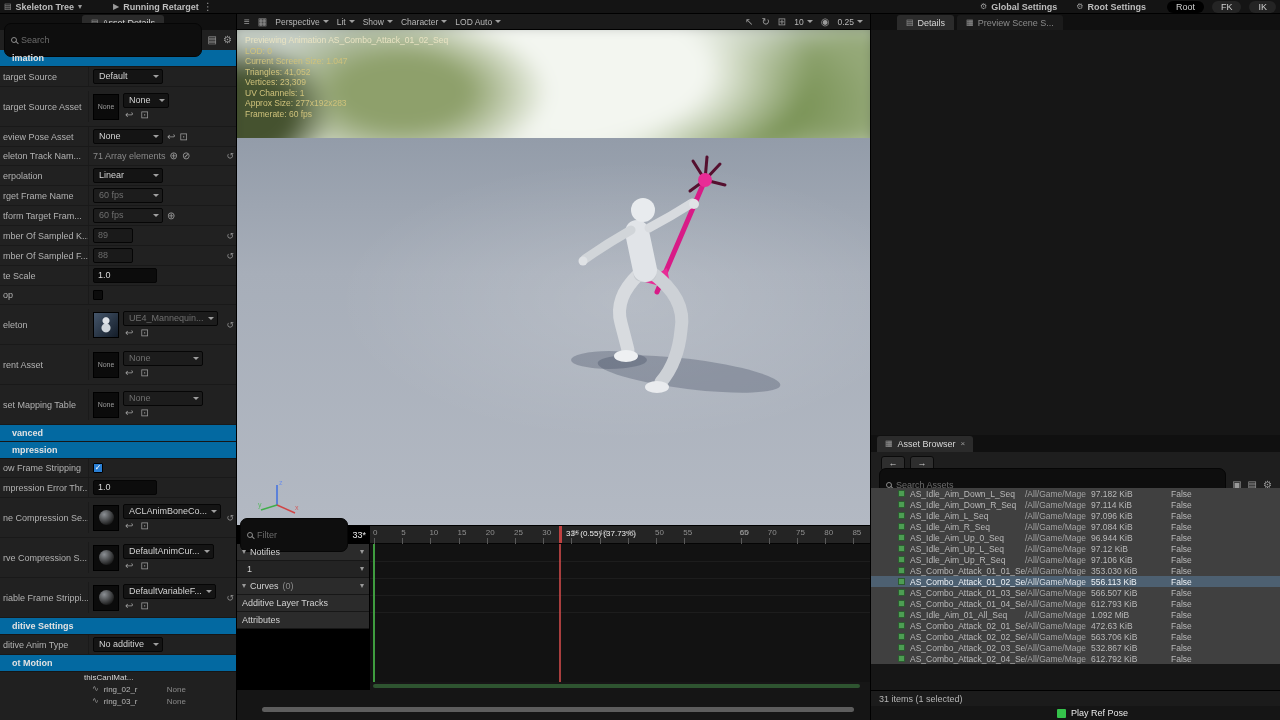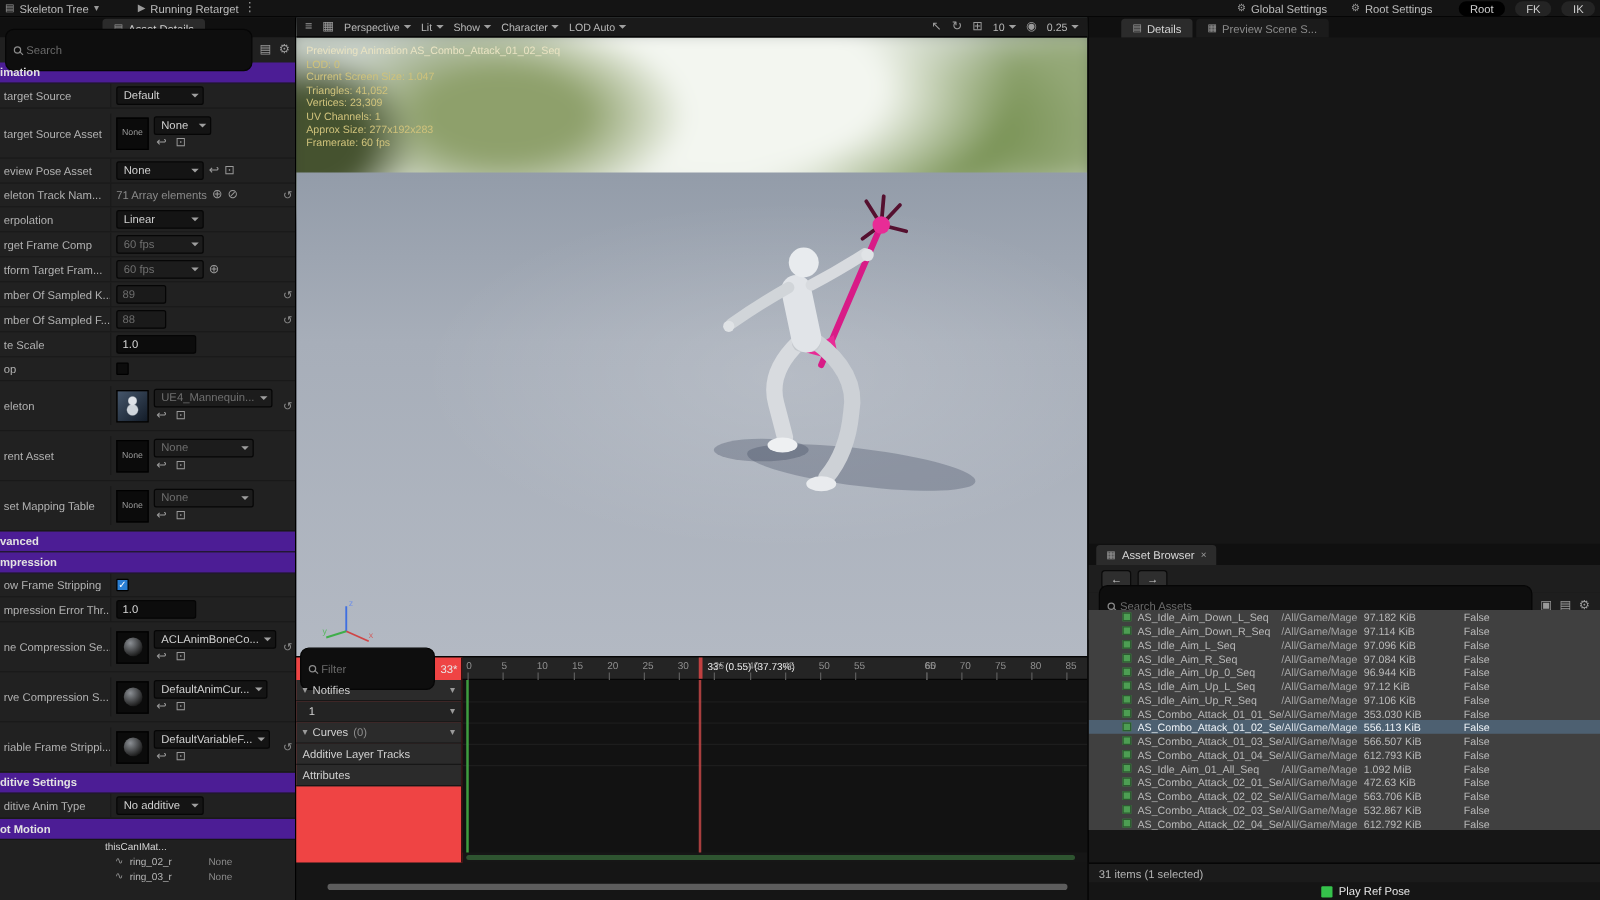--- a/index.html
+++ b/index.html
@@ -4,36 +4,36 @@
 <style>
   *{margin:0;padding:0;box-sizing:border-box;}
   html,body{width:1280px;height:720px;background:#000;overflow:hidden;}
   body{font-family:"Liberation Sans",sans-serif;font-size:9px;color:#c0c0c0;}
   #root{position:relative;width:1280px;height:720px;background:#151515;overflow:hidden;}
   .ic{font-size:10px;color:#9a9a9a;line-height:1;}
   .ic.sm{font-size:8px;}
   
   #topbar{position:absolute;left:0;top:0;width:1280px;height:14px;background:#141414;display:flex;align-items:center;gap:5px;padding:0 4px;border-bottom:1px solid #000;}
   #topbar .grp{display:flex;align-items:center;gap:4px;}
-  #topbar .lbl{color:#bdbdbd;}
+  #topbar .lbl{color:#bdbdbd;font-weight:bold;}
   .mode-btn{height:12px;padding:0 9px;border-radius:6px;background:#242424;color:#d0d0d0;display:flex;align-items:center;margin-left:3px;}
   .mode-btn.active{background:#000000;}
   .spacer{flex:1;}
   
   #left{position:absolute;left:0;top:14px;width:237px;height:706px;background:#202020;border-right:1px solid #000;overflow:hidden;}
   .tabrow{height:16px;background:#101010;display:flex;align-items:flex-end;}
   .paneltab{height:15px;background:#2b2b2b;border-radius:3px 3px 0 0;display:flex;align-items:center;gap:4px;padding:0 9px;color:#d6d6d6;}
   .paneltab.dimtab{background:#1b1b1b;color:#8c8c8c;}
   #left .tabrow .paneltab{margin-left:82px;}
   .searchrow{height:20px;display:flex;align-items:center;gap:6px;padding:0 4px;background:#202020;}
   .searchbox{flex:1;height:14px;background:#0e0e0e;border:1px solid #060606;border-radius:7px;display:flex;align-items:center;gap:4px;padding:16px 6px;color:#6b6b6b;overflow:hidden;}
   .searchbox .ph{white-space:nowrap;}
   .mag{width:6px;height:6px;border:1px solid #8a8a8a;border-radius:50%;position:relative;flex:none;}
   .mag::after{content:"";position:absolute;width:4px;height:1px;background:#8a8a8a;transform:rotate(45deg);right:-3px;bottom:-1px;}
-  .cat{height:17px;background:#4c1d95;display:flex;align-items:center;padding-left:0;font-weight:bold;color:#e2e2e2;border-bottom:1px solid #161616;}
+  .cat{height:17px;background:#0369a1;display:flex;align-items:center;padding-left:12px;font-weight:bold;color:#e2e2e2;border-bottom:1px solid #161616;}
   .prow{position:relative;display:flex;align-items:center;min-height:19px;border-bottom:1px solid #191919;padding-left:3px;background:#212121;}
   .prow.tall{min-height:40px;}
   .plabel{width:85px;flex:none;color:#b2b2b2;white-space:nowrap;overflow:hidden;}
   .pval{flex:1;display:flex;align-items:center;gap:4px;border-left:1px solid #1a1a1a;padding:2px 14px 2px 4px;min-height:18px;}
   .reset{position:absolute;right:2px;top:50%;transform:translateY(-50%);color:#8d8d8d;font-size:9px;}
   .dd{position:relative;background:#141414;border:1px solid #060606;border-radius:2px;color:#d2d2d2;padding:1px 13px 1px 5px;line-height:11px;white-space:nowrap;}
   .dd::after{content:"";position:absolute;right:3px;top:5px;border-left:3px solid transparent;border-right:3px solid transparent;border-top:3px solid #9f9f9f;}
   .dd.dim{color:#6f6f6f;background:#1c1c1c;}
   .w46{min-width:46px;}.w70{min-width:70px;}.w80{min-width:80px;}
   .ti{background:#0c0c0c;border:1px solid #050505;border-radius:2px;color:#d8d8d8;padding:1px 4px;line-height:11px;min-width:40px;}
@@ -66,21 +66,21 @@
       linear-gradient(#c2cbc2,#e9ede4);
     filter:blur(8px);}
   #floor{position:absolute;left:0;top:108px;right:0;bottom:0;
     background:radial-gradient(420px 200px at 62% 42%,rgba(255,255,255,.16),transparent 70%),linear-gradient(#939ca9 0%,#a7aeb9 35%,#b3b9c3 100%);}
   #vp-stats{position:absolute;left:8px;top:5px;line-height:10.5px;color:#cfc27b;font-size:8.5px;z-index:5;}
   #vp-stats .t{color:#e9e3c2;}
   #charsvg{position:absolute;left:0;top:0;}
   #gizmo{position:absolute;left:20px;bottom:8px;z-index:5;}
   
   #timeline{position:absolute;left:237px;top:525px;width:633px;height:165px;background:#161616;border-top:1px solid #000;}
-  #tl-left{position:absolute;left:0;top:0;width:133px;height:100%;background:#ef4444;border-right:1px solid #000;}
+  #tl-left{position:absolute;left:0;top:0;width:133px;height:100%;background:#000000;border-right:1px solid #000;}
   #tl-filterrow{height:18px;display:flex;align-items:center;gap:4px;padding:0 3px;}
   #curframe{color:#e8e8e8;flex:none;}
   .tlrow{height:17px;display:flex;align-items:center;gap:4px;padding:0 5px;background:#2b2b2b;border-bottom:1px solid #171717;color:#d2d2d2;}
   .tlrow.sub{background:#232323;padding-left:10px;}
   .tlrow .right{margin-left:auto;}
   .tlrow .count{color:#8d8d8d;}
   #tl-right{position:absolute;left:133px;top:0;right:0;height:100%;}
   #ruler{position:absolute;left:0;top:0;right:0;height:18px;background:#242424;border-bottom:1px solid #050505;}
   .tick{position:absolute;top:2px;height:16px;color:#8f8f8f;font-size:8px;}
   .tick::after{content:"";position:absolute;left:1px;top:10px;height:6px;width:1px;background:#5a5a5a;}
@@ -220,21 +220,21 @@
     </div>
 
     <div class="prow">
       <span class="plabel">erpolation</span>
       <div class="pval">
           <div class="dd w70"><span>Linear</span></div>
         </div>
     </div>
 
     <div class="prow">
-      <span class="plabel">rget Frame Comp</span>
+      <span class="plabel">rget Frame Name</span>
       <div class="pval">
           <div class="dd dim w70"><span>60 fps</span></div>
         </div>
     </div>
 
     <div class="prow">
       <span class="plabel">tform Target Fram...</span>
       <div class="pval">
         <div class="dd dim w70"><span>60 fps</span></div>
         <span class="ic">⊕</span>

